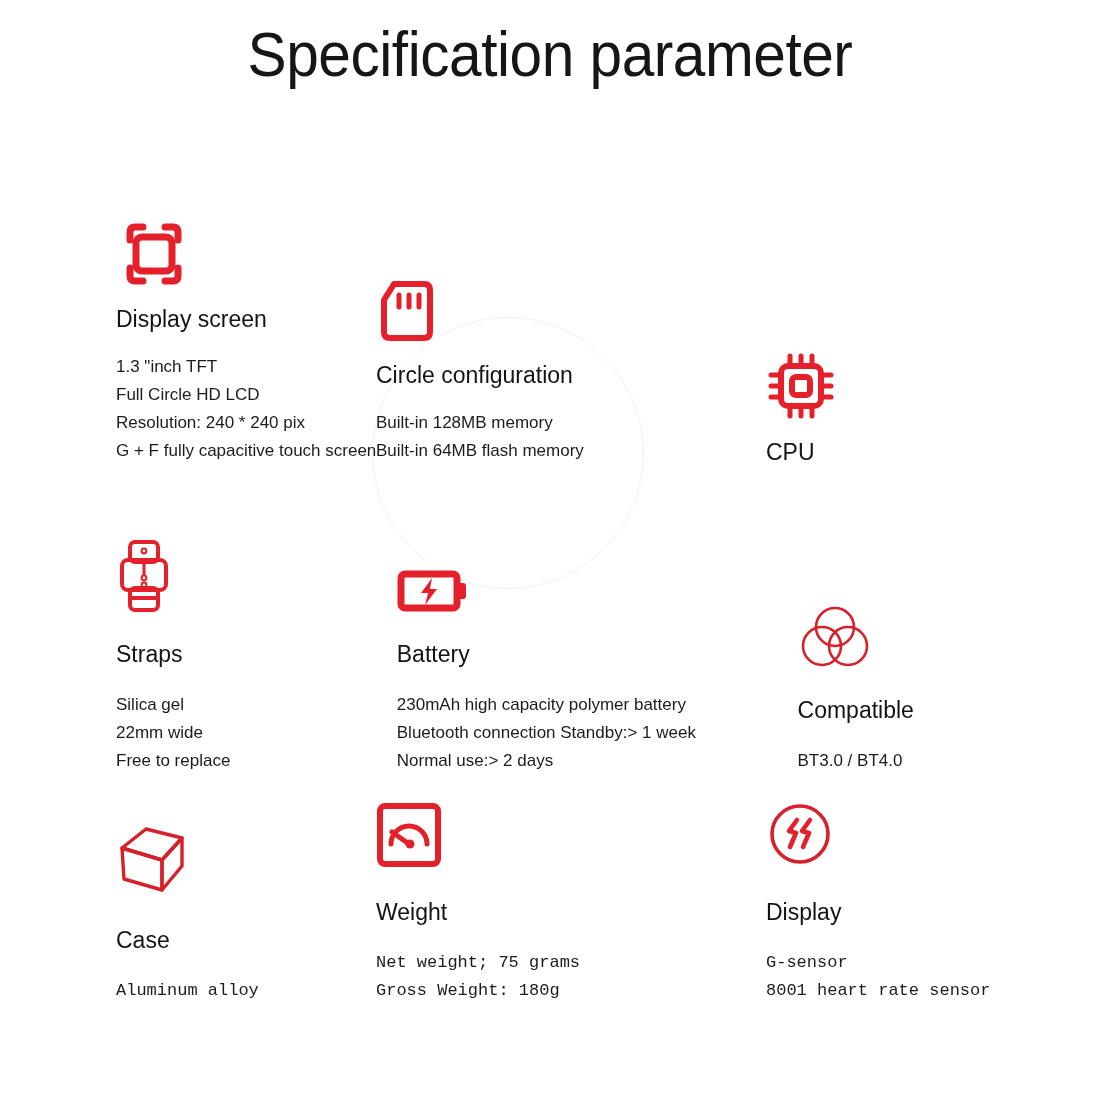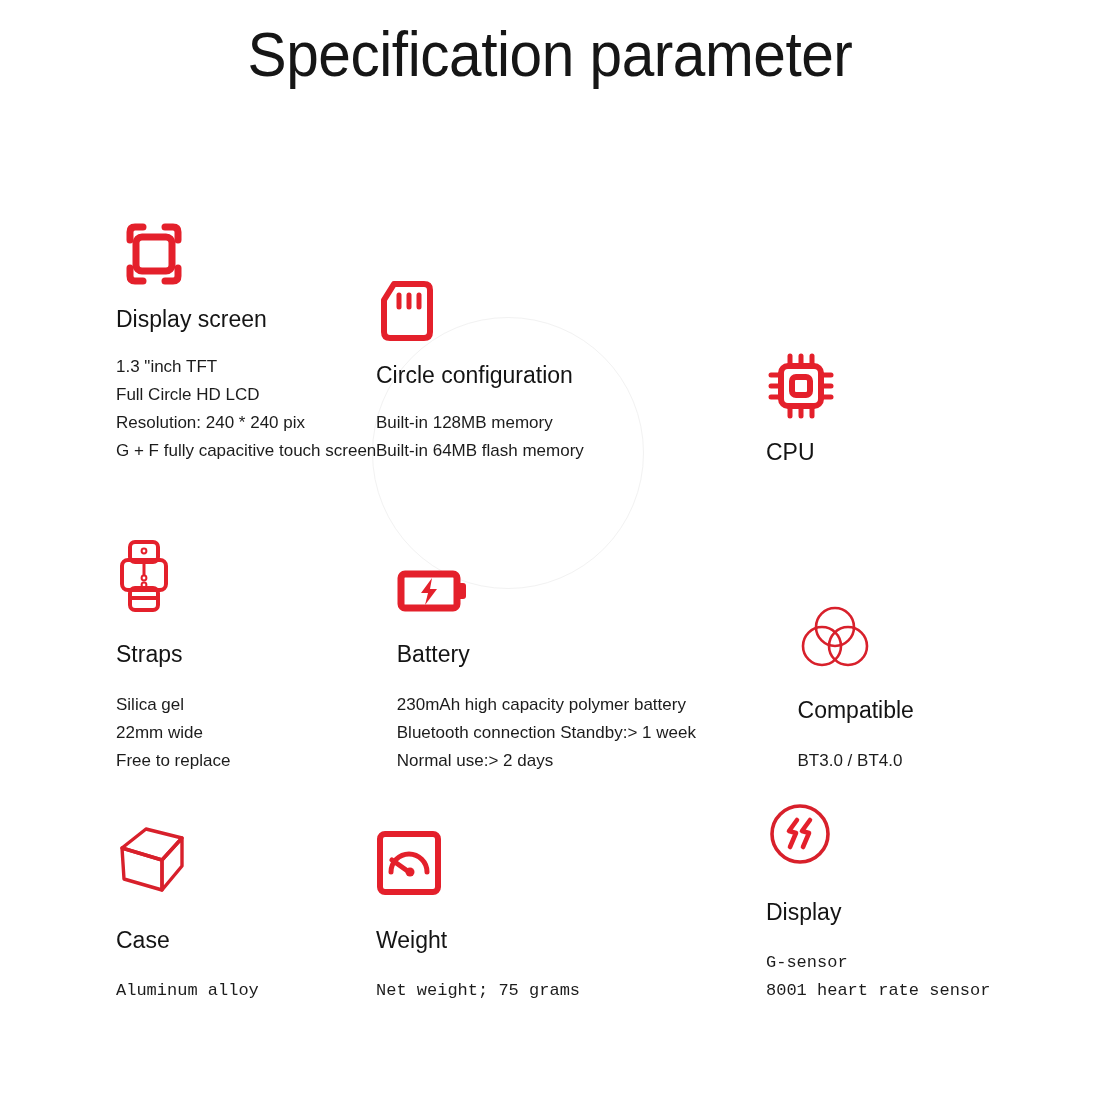--- a/index.html
+++ b/index.html
@@ -254,20 +254,21 @@
           <svg width="66" height="66" viewBox="0 0 66 66">
             <rect x="4" y="4" width="58" height="58" rx="5" ry="5" fill="none" stroke="#e4202b" stroke-width="6"></rect>
             <path d="M15 42 A18 18 0 0 1 51 42" fill="none" stroke="#e4202b" stroke-width="5" stroke-linecap="round"></path>
             <line x1="16" y1="30" x2="33" y2="42" stroke="#e4202b" stroke-width="5" stroke-linecap="round"></line>
             <circle cx="34" cy="42" r="4.5" fill="#e4202b"></circle>
           </svg>
         </div>
         <div class="sec-title">Weight</div>
         <div class="sec-lines">
           <div class="line">Net weight; 75 grams</div>
+          <div class="line">Gross Weight: 180g</div>
         </div>
       </div>
 
       <div class="cell c3">
         <div class="icon-wrap">
           <svg width="68" height="68" viewBox="0 0 68 68">
             <circle cx="34" cy="34" r="28" fill="none" stroke="#d8202b" stroke-width="3.6"></circle>
             <path d="M31 20 L23 31 L30 33 L24 47" fill="none" stroke="#e4202b" stroke-width="4.6" stroke-linejoin="round" stroke-linecap="round"></path>
             <path d="M44 20 L36 31 L43 33 L37 47" fill="none" stroke="#e4202b" stroke-width="4.6" stroke-linejoin="round" stroke-linecap="round"></path>
           </svg>

